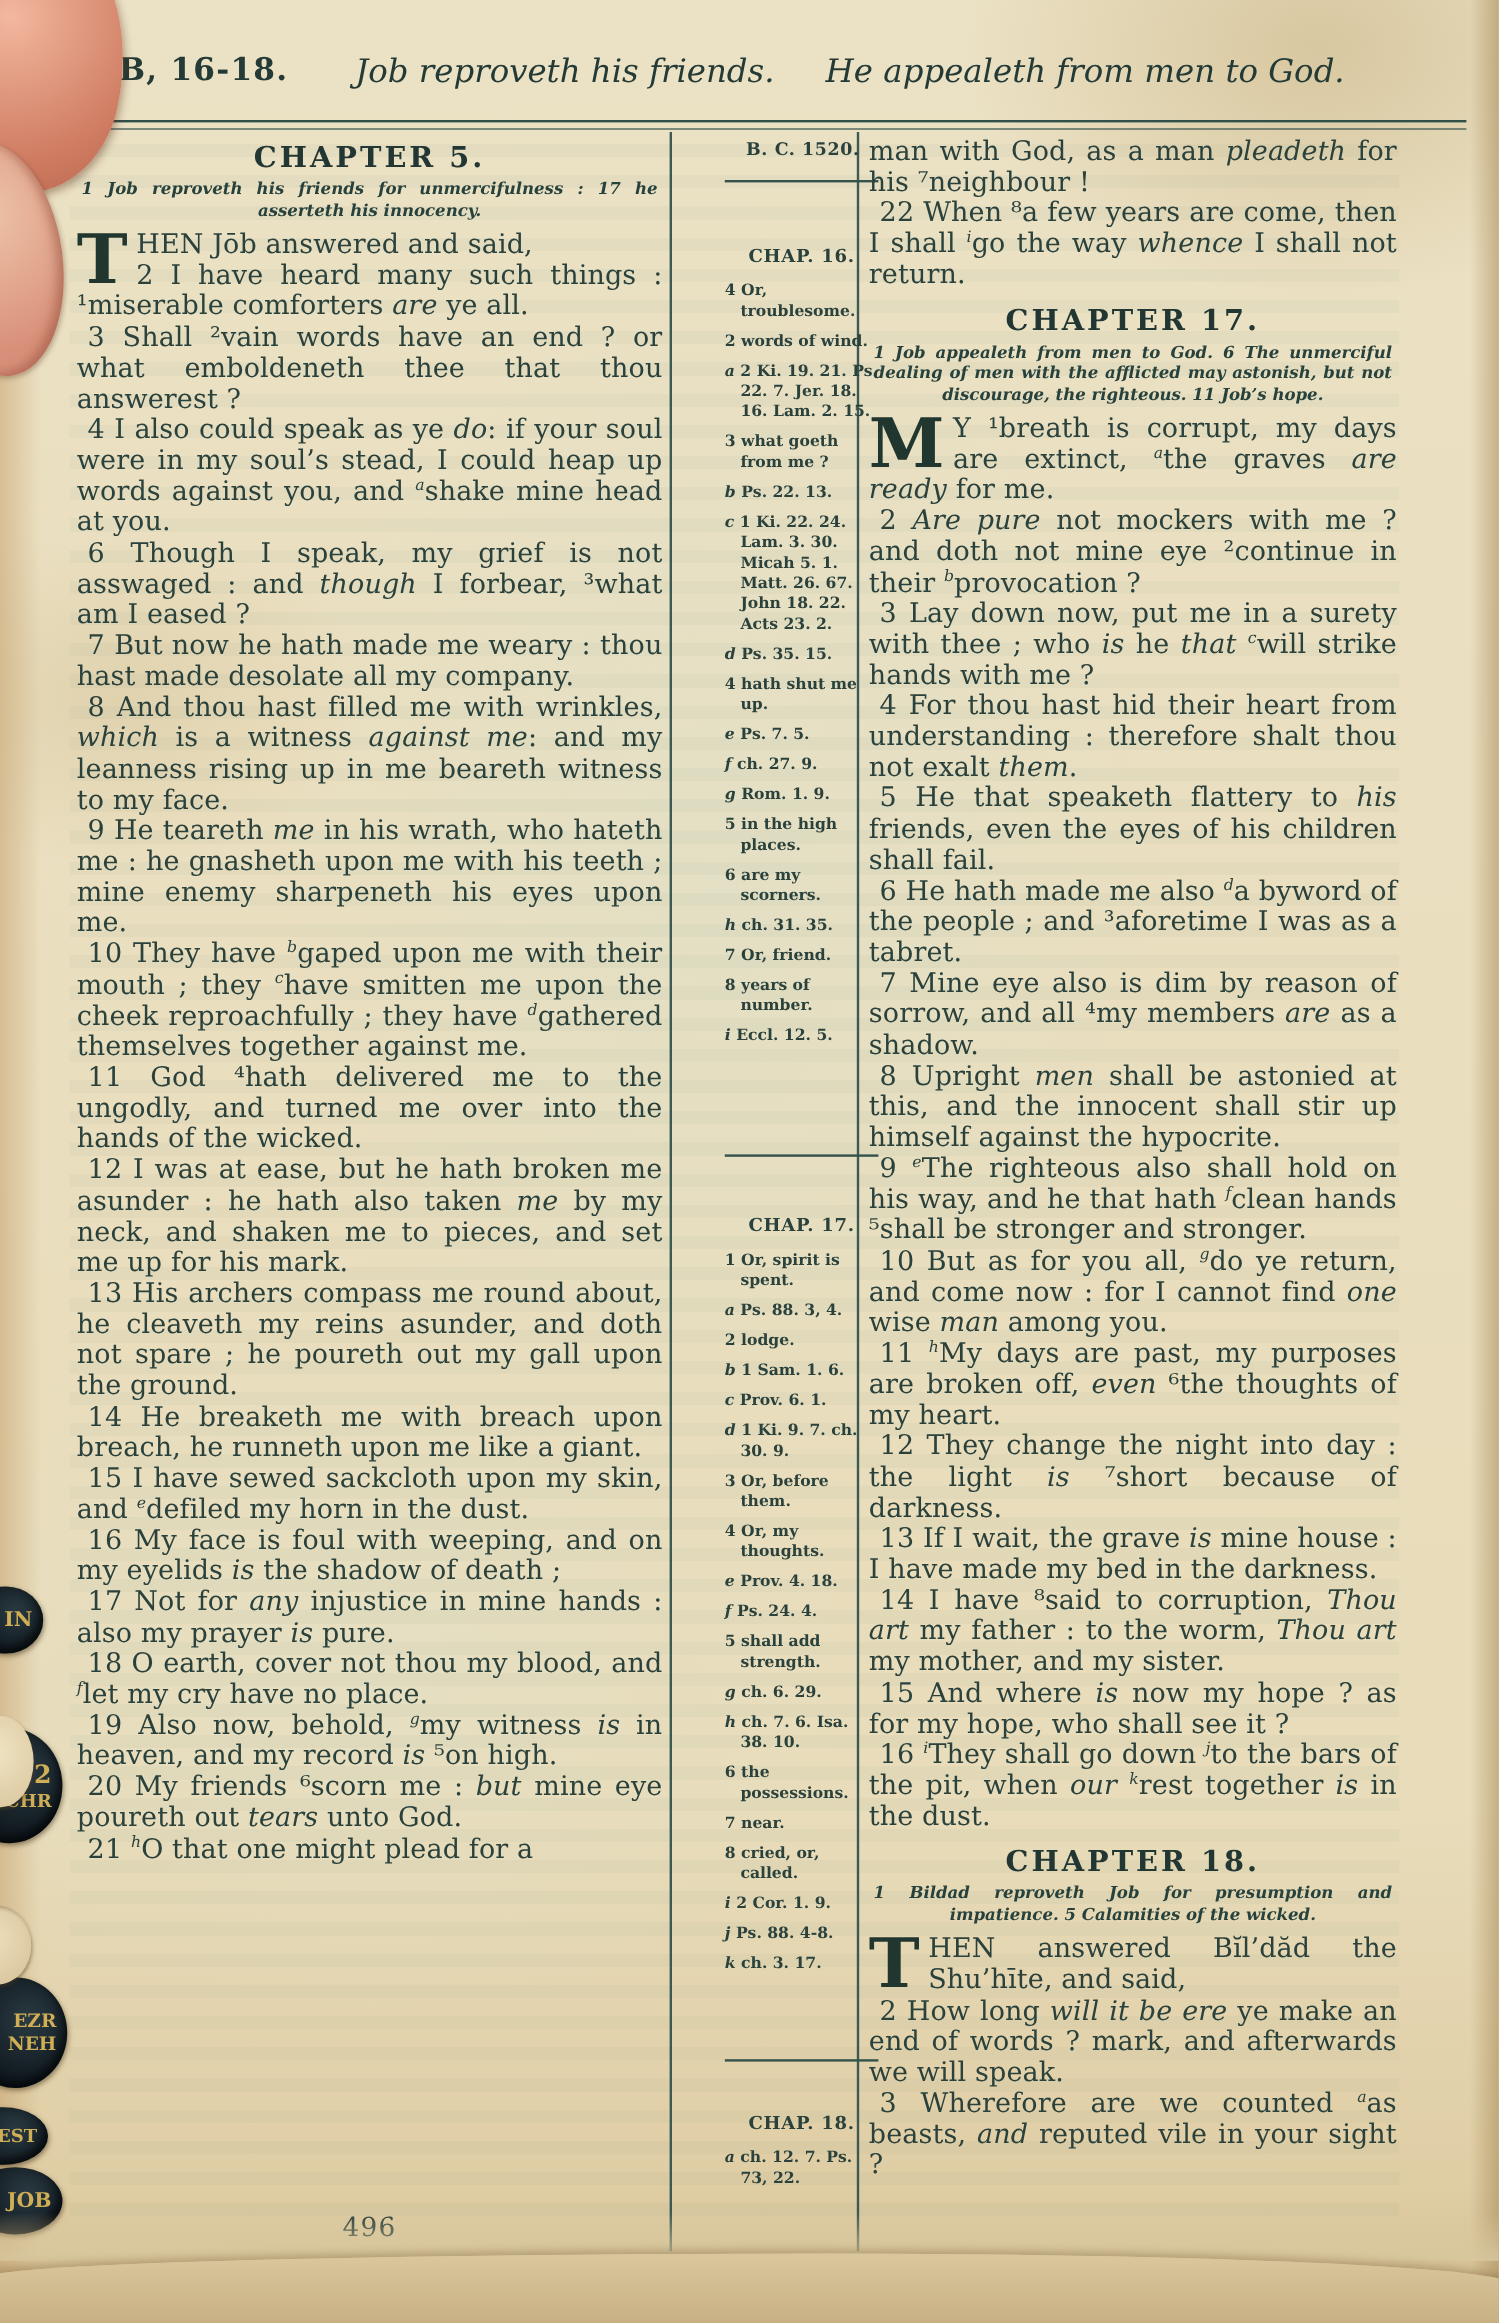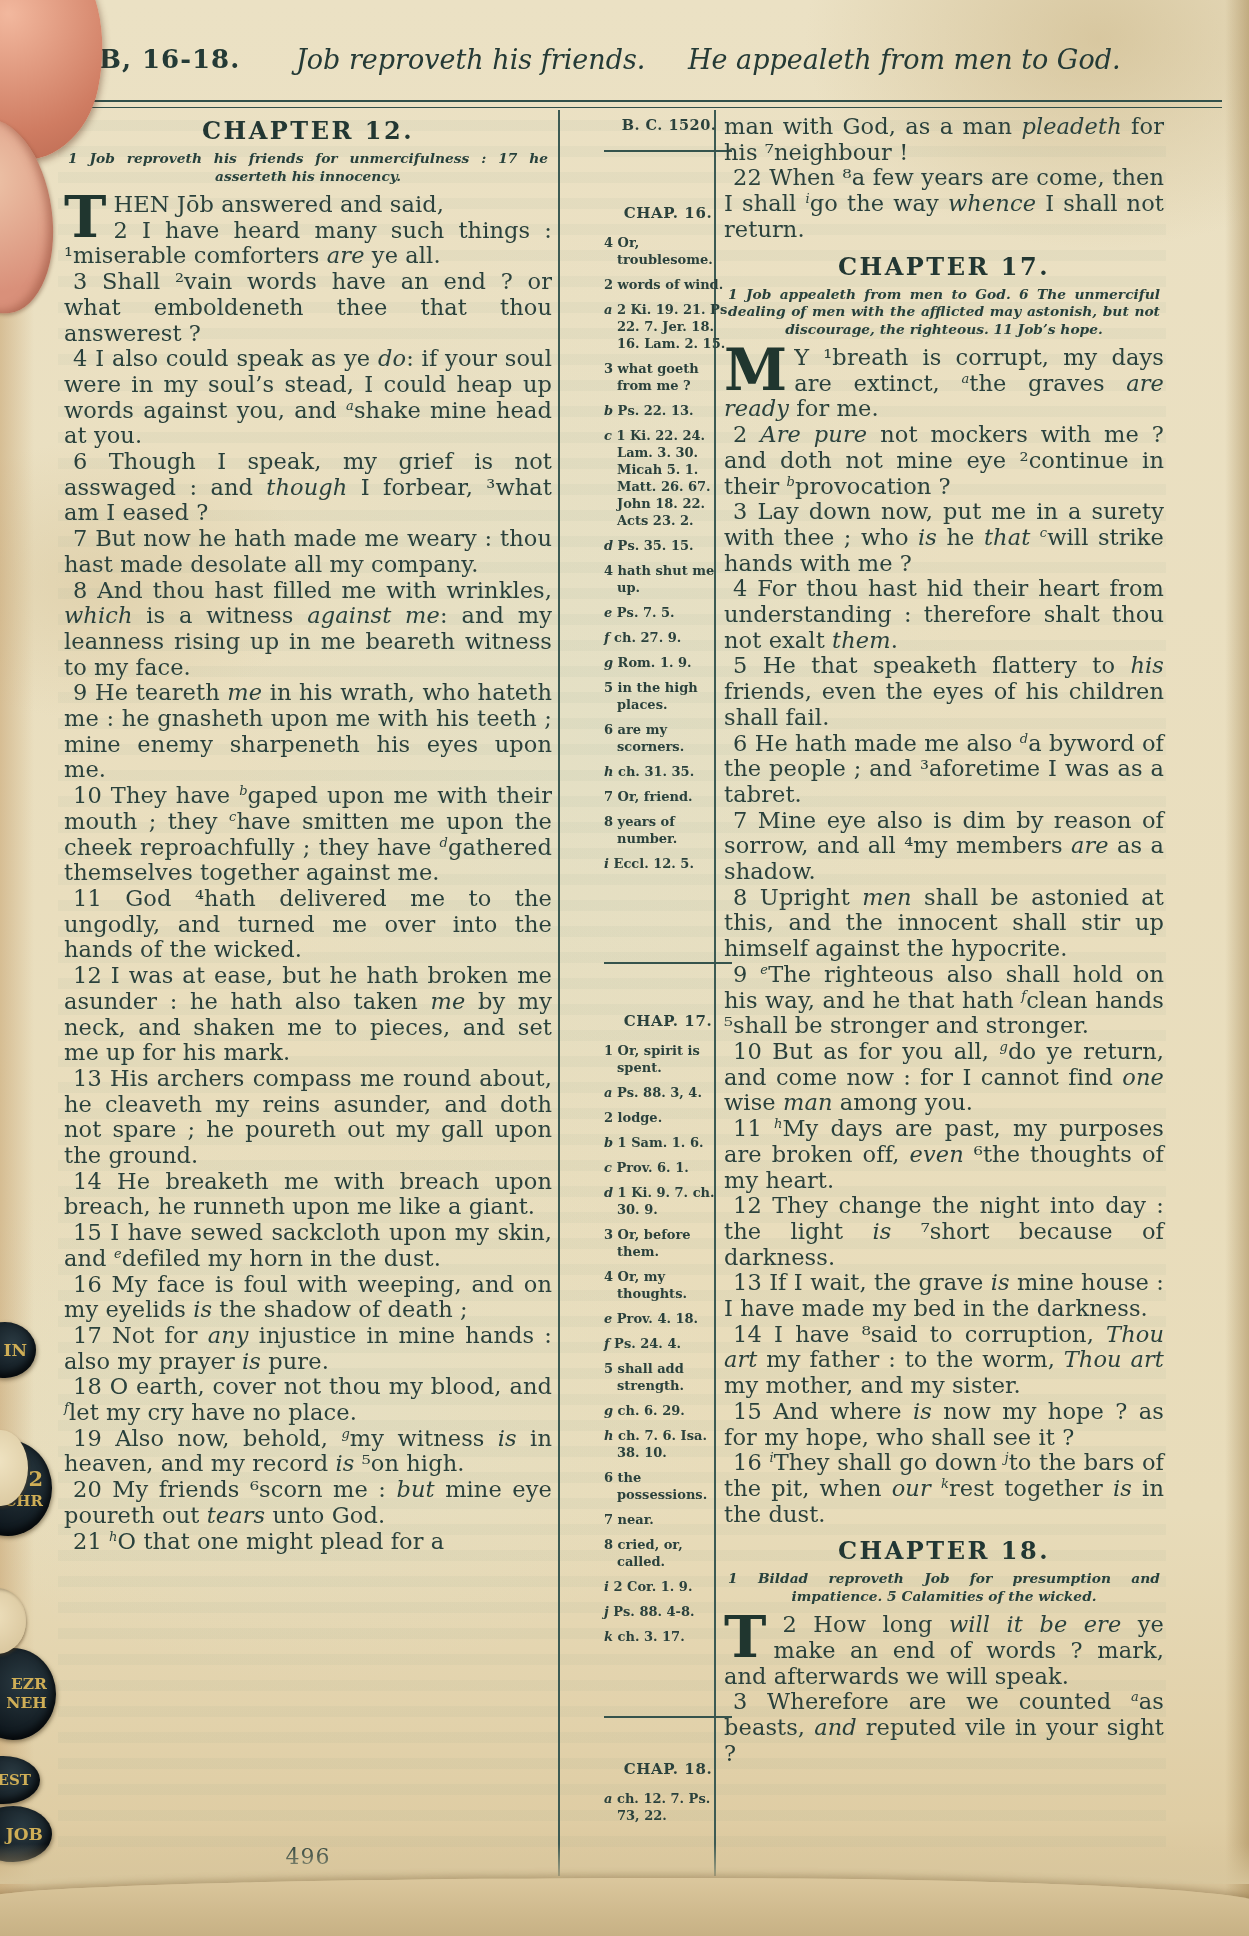--- a/index.html
+++ b/index.html
@@ -112,21 +112,21 @@
 
   <span class="hdr book-ref">JOB, 16-18.</span>
   <span class="hdr run-left">Job reproveth his friends.</span>
   <span class="hdr run-right">He appealeth from men to God.</span>
   <div class="header-rule"></div>
 
   <div class="vrule vrule1"></div>
   <div class="vrule vrule2"></div>
 
   <section class="col col-left">
-    <h2 class="chap-heading first">CHAPTER 12.</h2>
+    <h2 class="chap-heading first">CHAPTER 5.</h2>
     <p class="chap-summary">1 Job reproveth his friends for unmercifulness : 17 he asserteth his innocency.</p>
     <p class="verse opening">
       <span class="dropcap">T</span><span>HEN Jōb answered and said,</span><br>
       <span>2 I have heard many such things : ¹miserable comforters <i>are</i> ye all.</span>
     </p>
     <div>
 
     <p class="verse">3 Shall ²vain words have an end ? or what emboldeneth thee that thou answerest ?</p>
         <p class="verse">4 I also could speak as ye <i>do</i>: if your soul were in my soul’s stead, I could heap up words against you, and <sup>a</sup>shake mine head at you.</p>
         <p class="verse">6 Though I speak, my grief is not asswaged : and <i>though</i> I forbear, ³what am I eased ?</p>
@@ -235,21 +235,21 @@
         <p class="verse">11 <sup>h</sup>My days are past, my purposes are broken off, <i>even</i> ⁶the thoughts of my heart.</p>
         <p class="verse">12 They change the night into day : the light <i>is</i> ⁷short because of darkness.</p>
         <p class="verse">13 If I wait, the grave <i>is</i> mine house : I have made my bed in the darkness.</p>
         <p class="verse">14 I have ⁸said to corruption, <i>Thou art</i> my father : to the worm, <i>Thou art</i> my mother, and my sister.</p>
         <p class="verse">15 And where <i>is</i> now my hope ? as for my hope, who shall see it ?</p>
         <p class="verse">16 <sup>i</sup>They shall go down <sup>j</sup>to the bars of the pit, when <i>our</i> <sup>k</sup>rest together <i>is</i> in the dust.</p>
       </div>
     <h2 class="chap-heading">CHAPTER 18.</h2>
     <p class="chap-summary">1 Bildad reproveth Job for presumption and impatience. 5 Calamities of the wicked.</p>
     <p class="verse opening">
-      <span class="dropcap">T</span>
+      <span class="dropcap">T</span><span>HEN answered Bĭl’dăd the Shu’hīte, and said,</span>
     </p>
     <div>
 
     <p class="verse">2 How long <i>will it be ere</i> ye make an end of words ? mark, and afterwards we will speak.</p>
         <p class="verse">3 Wherefore are we counted <sup>a</sup>as beasts, <i>and</i> reputed vile in your sight ?</p>
       </div>
   </section>
 
   <div class="page-number">496</div>
 

